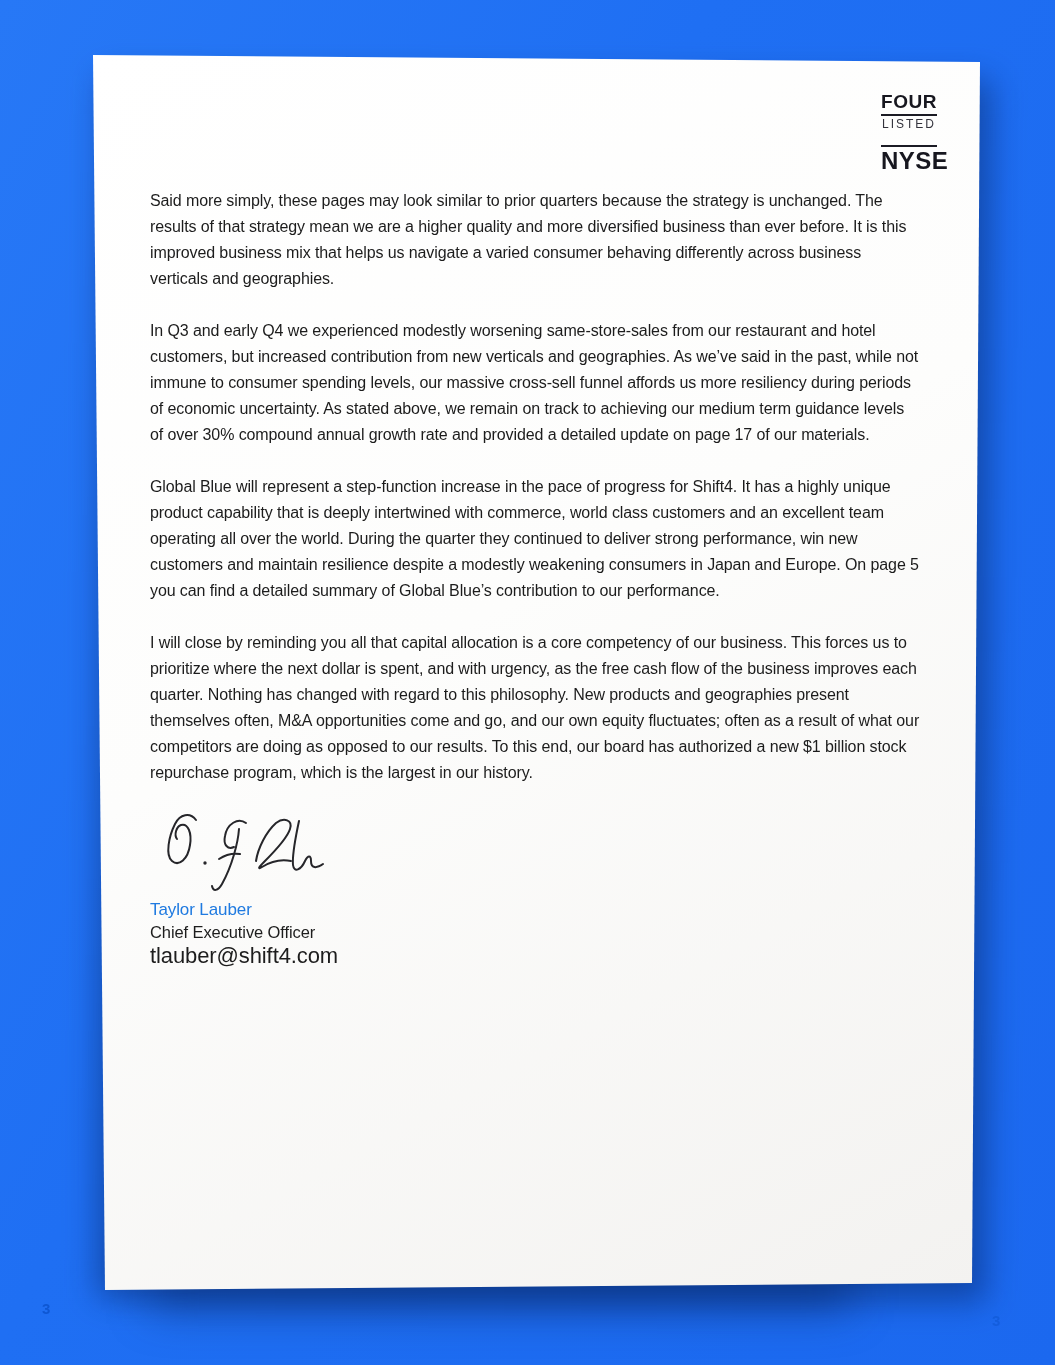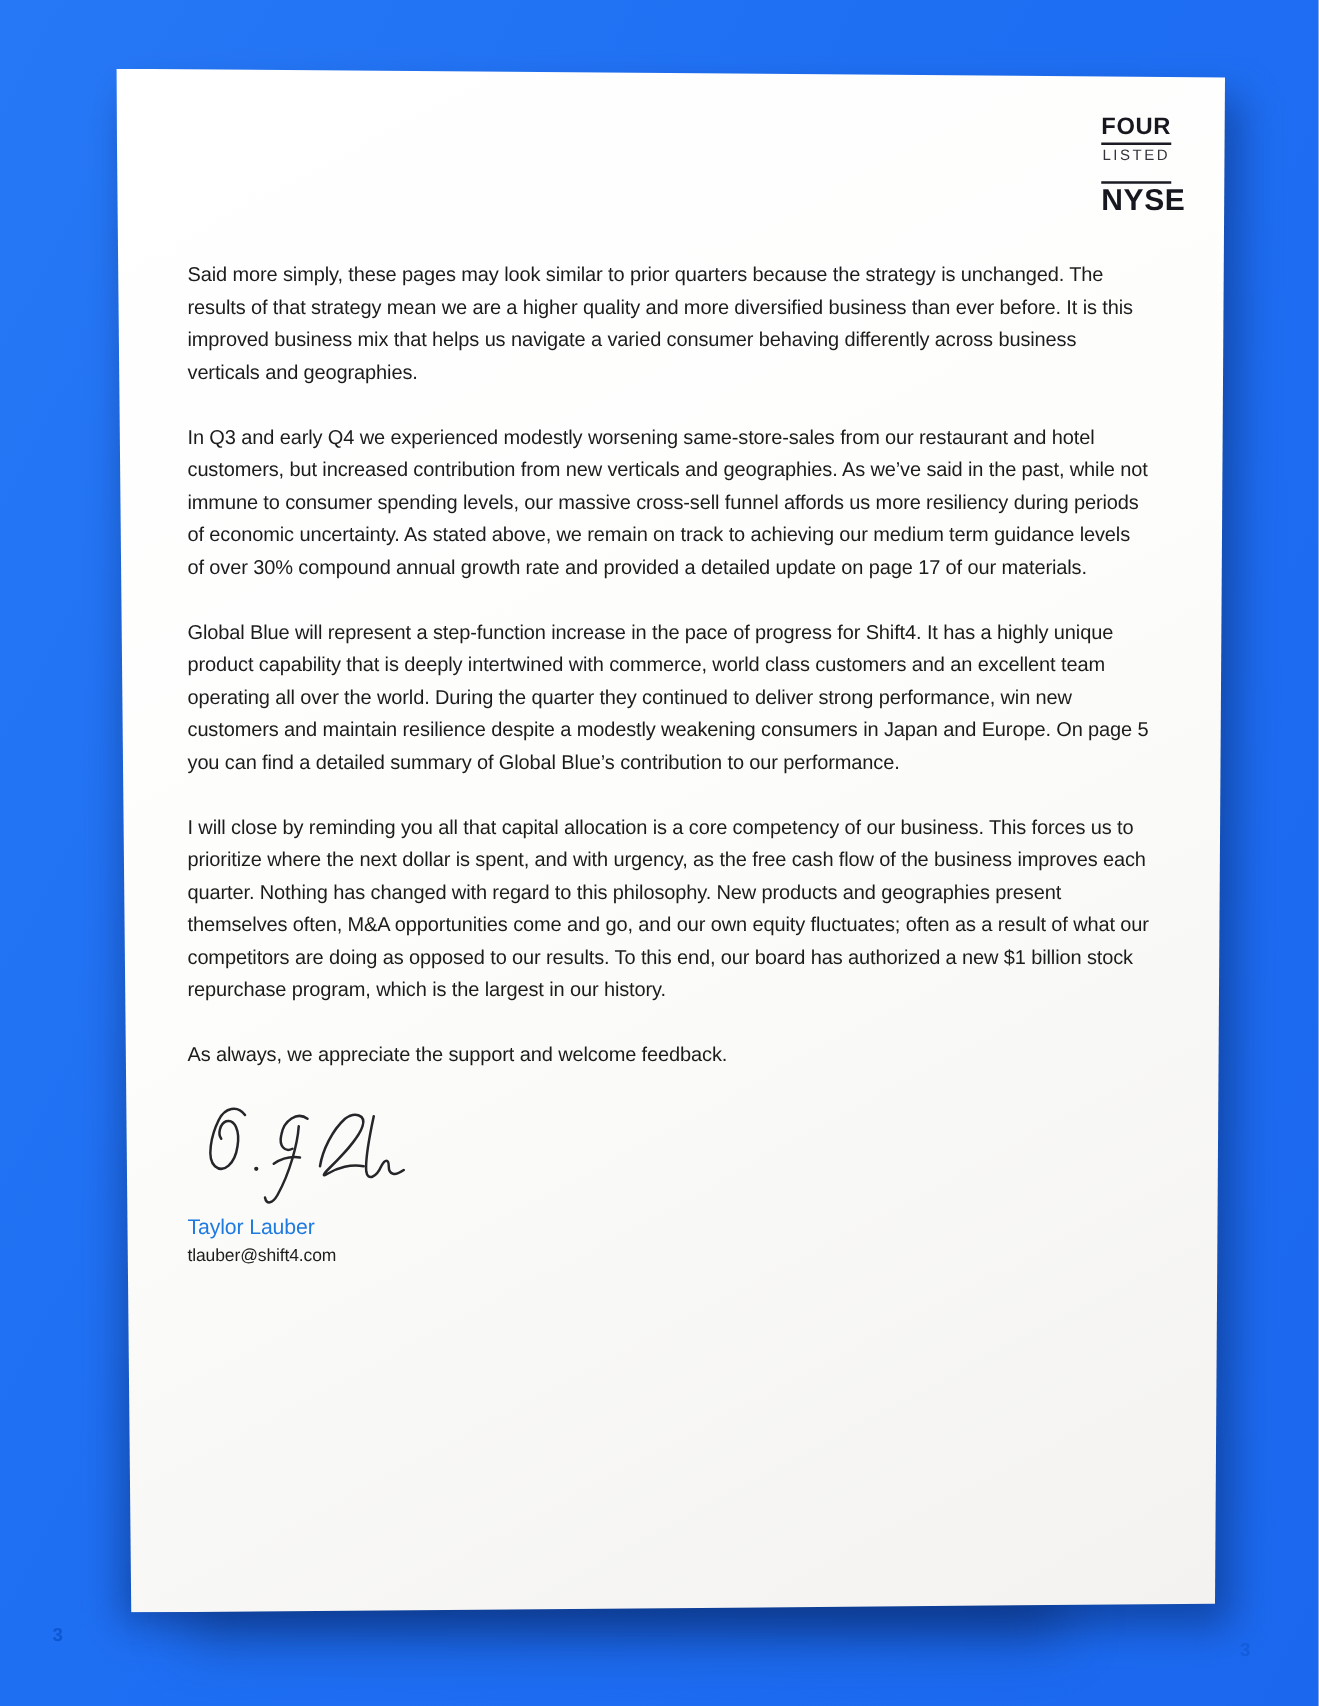--- a/index.html
+++ b/index.html
@@ -43,28 +43,28 @@
     font-size: 12px; font-weight: 400; letter-spacing: 2px; color: #33333c;
     padding: 2px 0 14px 0; line-height: 13px;
   }
   .logo-exchange {
     margin-top: 3px; font-size: 24px; font-weight: 800; letter-spacing: 0.5px;
     line-height: 21px;
   }
   
   .letter-body {
     position: absolute; left: 57px; top: 133px; width: 770px;
-    font-size: 16px; letter-spacing: -0.1px; line-height: 26px; color: #1c1c1c; margin-top: 20px;
+    font-size: 16px; letter-spacing: -0.1px; line-height: 26px; color: #1c1c1c;
   }
   .letter-body p { margin: 0 0 26px 0; }
   .signature-block { margin-top: 2px; }
   .signature-svg { display: block; margin: -4px 0 2px 2px; }
   .sig-name  { font-weight: 400; color: #1f7ae0; font-size: 17px; line-height: 23px; }
   .sig-title { font-size: 16.5px; line-height: 23px; color: #1d1d1d; }
-  .sig-email { font-size: 14px; line-height: 23px; color: #1d1d1d; }
+  .sig-email { font-size: 22px; line-height: 23px; color: #1d1d1d; }
   
   .page-num {
     position: absolute; font-size: 15px; font-weight: 700;
     color: #0d55d0;
   }
   .page-num.left  { left: 42px;  top: 1300px; opacity: 0.9; }
   .page-num.right { left: 992px; top: 1312px; opacity: 0.55; }
 </style>
 </head>
 <body>
@@ -80,36 +80,36 @@
       <div class="logo-ticker">FOUR</div>
       <div class="logo-listed">LISTED</div>
       <div class="logo-exchange">NYSE</div>
     </div>
 
     <div class="letter-body">
       <p>Said more simply, these pages may look similar to prior quarters because the strategy is unchanged. The results of that strategy mean we are a higher quality and more diversified business than ever before. It is this improved business mix that helps us navigate a varied consumer behaving differently across business verticals and geographies.</p>
       <p>In Q3 and early Q4 we experienced modestly worsening same-store-sales from our restaurant and hotel customers, but increased contribution from new verticals and geographies. As we’ve said in the past, while not immune to consumer spending levels, our massive cross-sell funnel affords us more resiliency during periods of economic uncertainty. As stated above, we remain on track to achieving our medium term guidance levels of over 30% compound annual growth rate and provided a detailed update on page 17 of our materials.</p>
       <p>Global Blue will represent a step-function increase in the pace of progress for Shift4. It has a highly unique product capability that is deeply intertwined with commerce, world class customers and an excellent team operating all over the world. During the quarter they continued to deliver strong performance, win new customers and maintain resilience despite a modestly weakening consumers in Japan and Europe. On page 5 you can find a detailed summary of Global Blue’s contribution to our performance.</p>
       <p>I will close by reminding you all that capital allocation is a core competency of our business. This forces us to prioritize where the next dollar is spent, and with urgency, as the free cash flow of the business improves each quarter. Nothing has changed with regard to this philosophy. New products and geographies present themselves often, M&amp;A opportunities come and go, and our own equity fluctuates; often as a result of what our competitors are doing as opposed to our results. To this end, our board has authorized a new $1 billion stock repurchase program, which is the largest in our history.</p>
-      <p>As always, we appreciate the support and welcome feedback.</p>
 
       <div class="signature-block">
         <svg class="signature-svg" width="172" height="88" viewBox="0 0 172 88" fill="none" stroke="#26262a" stroke-width="2" stroke-linecap="round" stroke-linejoin="round">
 
           <path d="M44 12 C38 4 28 6 23 16 C17 28 13 47 20 53 C27 59 36 51 38 37 C40 25 36 15 29 17 C24 19 22 27 25 31"></path>
           <circle cx="53" cy="55" r="1.7" fill="#26262a" stroke="none"></circle>
 
           <path d="M94 15 C86 9 75 16 73 28 C71 37 76 42 82 39"></path>
           <path d="M87 21 C86 35 80 58 70 76 C66 83 61 84 60 78"></path>
           <path d="M67 51 C73 47 81 45 88 46"></path>
 
           <path d="M104 53 C106 40 114 24 124 15 C132 9 141 12 138 21 C135 31 121 45 112 54 C107 59 105 62 110 59 C118 54 129 51 139 53"></path>
           <path d="M147 13 C144 27 140 46 141 57 C142 65 149 62 153 53 C156 47 159 47 159 53 C159 60 164 61 171 56"></path>
         </svg>
         <div class="sig-name">Taylor Lauber</div>
+        <div class="sig-title">Chief Executive Officer</div>
         <div class="sig-email">tlauber@shift4.com</div>
       </div>
     </div>
   </div>
 
   <div class="page-num left">3</div>
   <div class="page-num right">3</div>
 
 </div>
 

